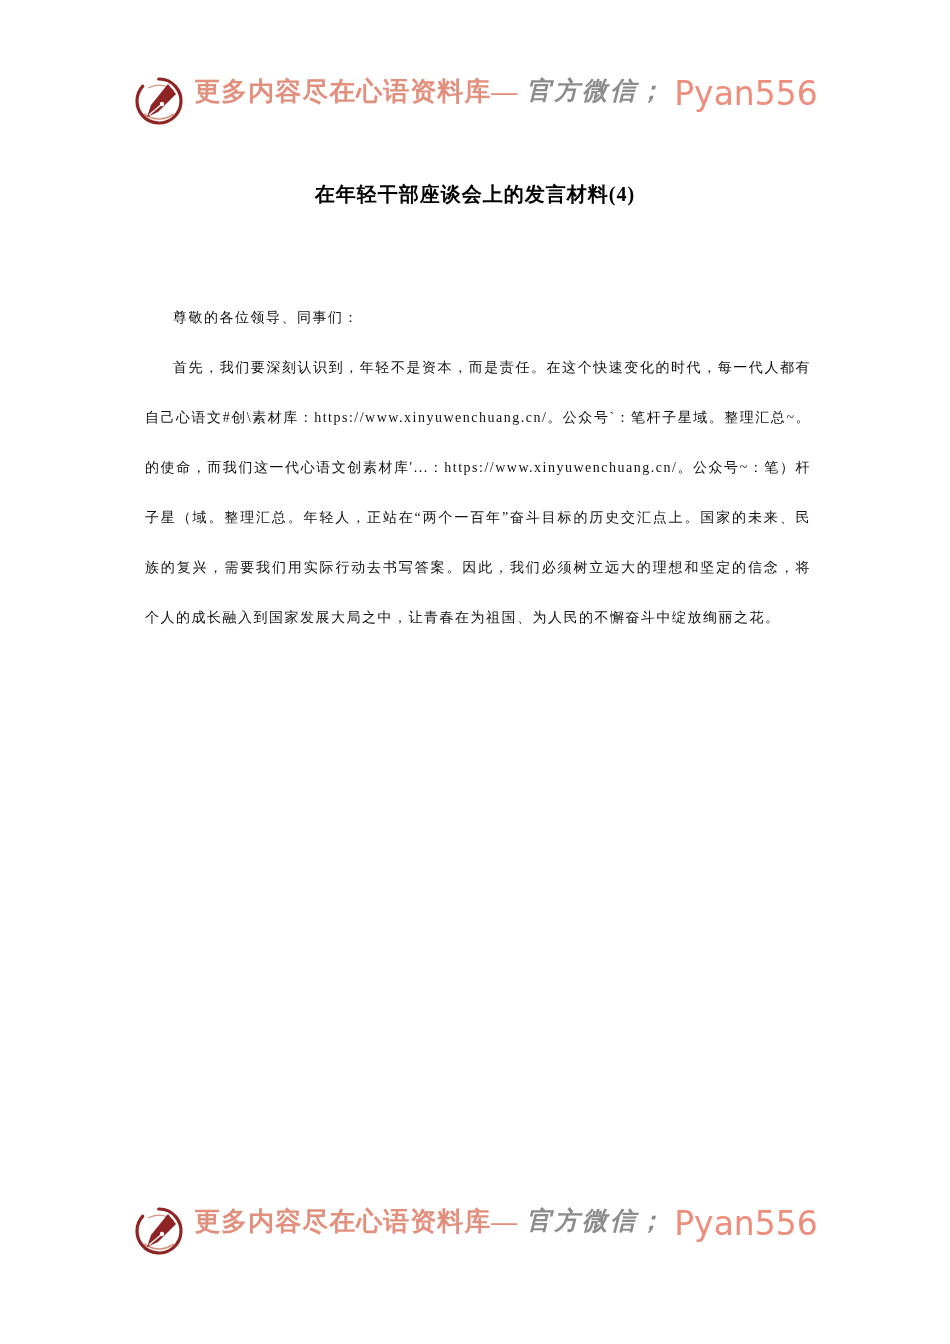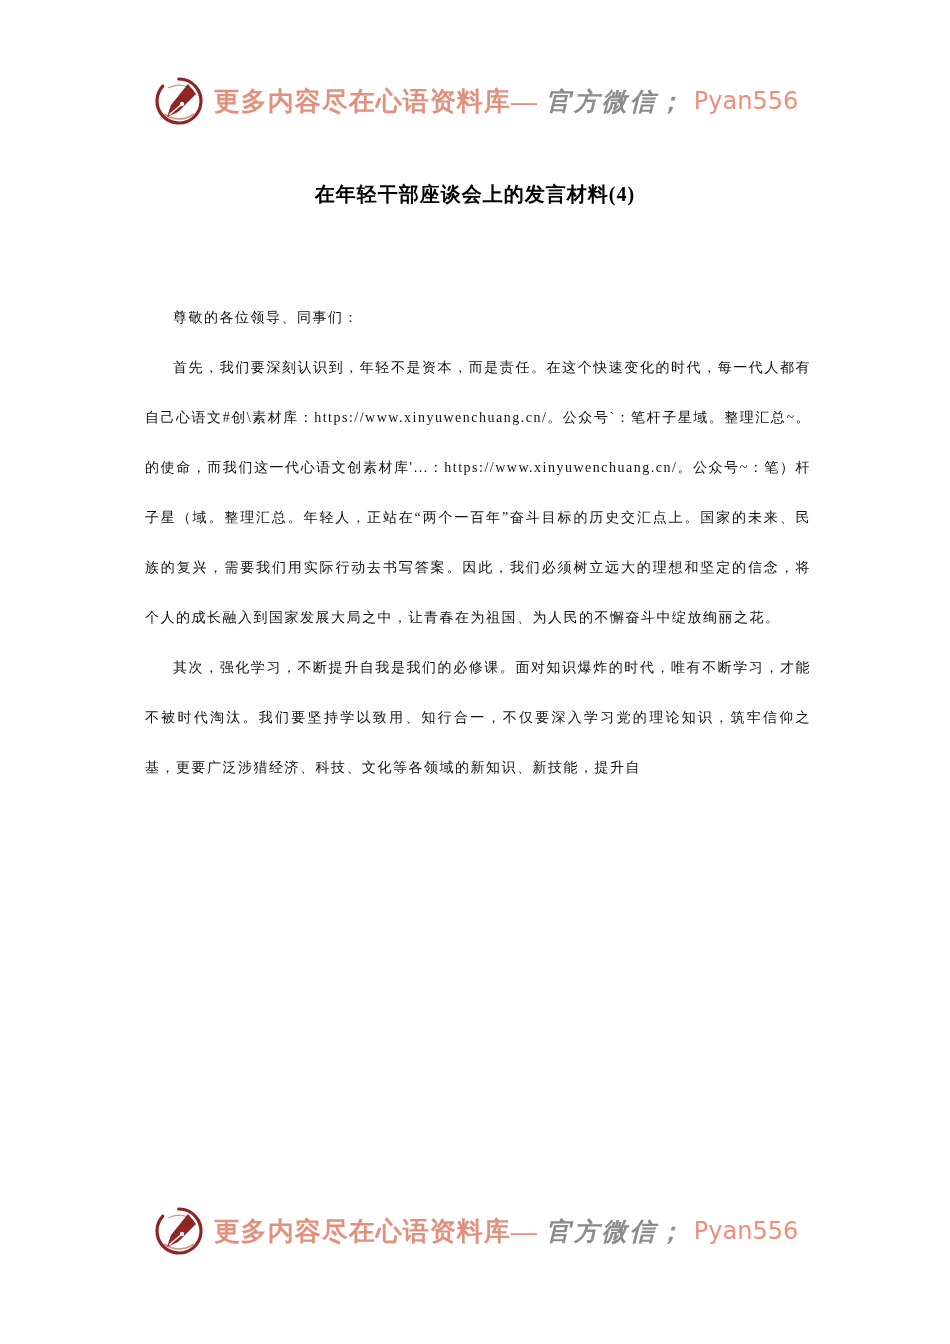--- a/index.html
+++ b/index.html
@@ -11,21 +11,20 @@
     margin: 0 auto;
     background: #ffffff;
     overflow: hidden;
     font-family: "Liberation Serif", "DejaVu Serif", serif;
   }
   .watermark {
     position: absolute;
     left: 0;
     width: 100%;
     display: flex;
-    align-items: center;
     justify-content: center;
     gap: 8px;
     white-space: nowrap;
   }
   .watermark.top { top: 74px; }
   .watermark.bottom { top: 1204px; }
   .logo { width: 54px; height: 54px; flex: 0 0 auto; }
   .brand-text {
     font-size: 26px;
     font-weight: 600;
@@ -35,21 +34,21 @@
   }
   .wechat-label {
     font-size: 25px;
     font-style: italic;
     font-weight: 600;
     color: #8c8c8c;
     letter-spacing: 3px;
     font-family: "Liberation Serif", "DejaVu Serif", serif;
   }
   .wechat-id {
-    font-size: 24px;
+    font-size: 33px;
     color: #ee8d7c;
     font-family: "DejaVu Sans", "Liberation Sans", sans-serif;
   }
   .doc-title {
     position: absolute;
     top: 181px;
     left: 0;
     width: 100%;
     text-align: center;
     font-size: 20px;
@@ -93,21 +92,20 @@
     <span class="brand-text">更多内容尽在心语资料库—</span>
     <span class="wechat-label">官方微信；</span>
     <span class="wechat-id">Pyan556</span>
   </div>
 
   <div class="doc-title">在年轻干部座谈会上的发言材料(4)</div>
 
   <div class="doc-body">
     <p>尊敬的各位领导、同事们：</p>
     <p>首先，我们要深刻认识到，年轻不是资本，而是责任。在这个快速变化的时代，每一代人都有自己心语文#创\素材库：https://www.xinyuwenchuang.cn/。公众号`：笔杆子星域。整理汇总~。的使命，而我们这一代心语文创素材库'...：https://www.xinyuwenchuang.cn/。公众号~：笔）杆子星（域。整理汇总。年轻人，正站在“两个一百年”奋斗目标的历史交汇点上。国家的未来、民族的复兴，需要我们用实际行动去书写答案。因此，我们必须树立远大的理想和坚定的信念，将个人的成长融入到国家发展大局之中，让青春在为祖国、为人民的不懈奋斗中绽放绚丽之花。</p>
-    <p>其次，强化学习，不断提升自我是我们的必修课。面对知识爆炸的时代，唯有不断学习，才能不被时代淘汰。我们要坚持学以致用、知行合一，不仅要深入学习党的理论知识，筑牢信仰之基，更要广泛涉猎经济、科技、文化等各领域的新知识、新技能，提升自</p>
   </div>
 
   <div class="watermark bottom">
     <span class="logo">
       <svg viewBox="0 0 54 54" width="54" height="54">
         <circle cx="27" cy="27" r="22" fill="none" stroke="#8e2424" stroke-width="3.2" stroke-dasharray="100 18" stroke-linecap="round" transform="rotate(-40 27 27)"></circle>
         <path d="M12 40 q 15 10 30 0" fill="none" stroke="#d9927f" stroke-width="1.6"></path>
         <path d="M16 14 q 14 -7 26 3" fill="none" stroke="#d9927f" stroke-width="1.2"></path>
         <path d="M36 10 L44 20 L26 38 L15 43 L19 31 Z" fill="#8e2424"></path>
         <circle cx="30" cy="30" r="2.2" fill="#ffffff"></circle>

